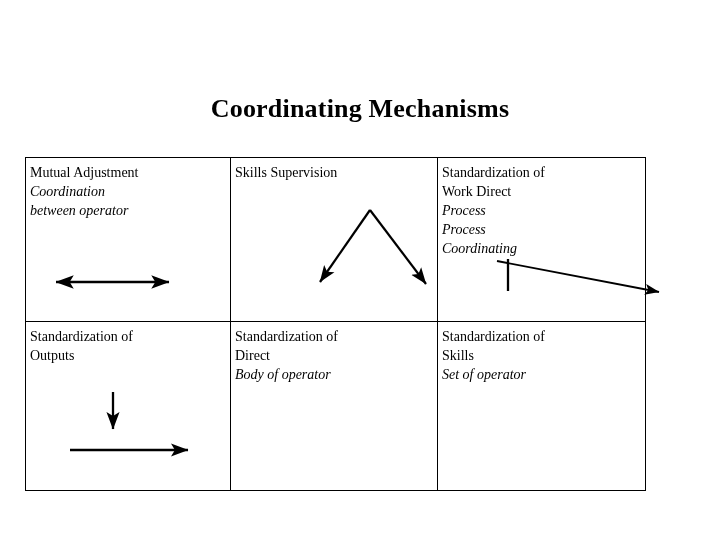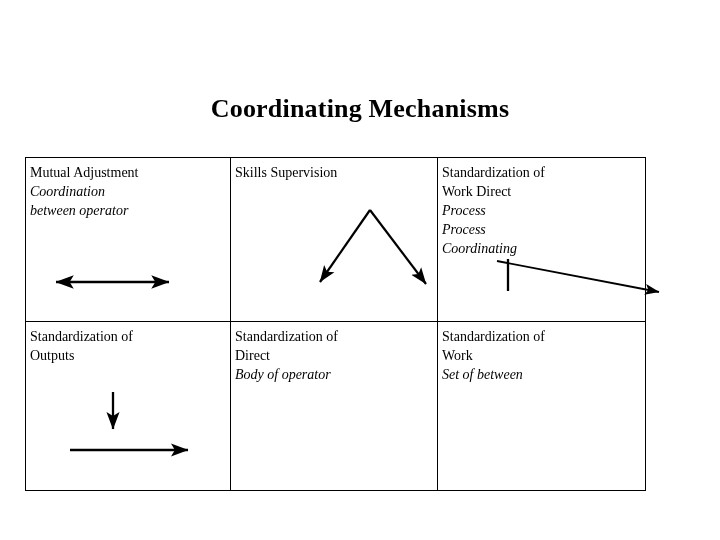--- a/index.html
+++ b/index.html
@@ -110,22 +110,22 @@
       </td>
 
       <td class="col-b">
         <div class="cell-head">Standardization of</div>
         <div class="cell-head">Direct</div>
         <div class="cell-sub">Body of operator</div>
       </td>
 
       <td class="col-c">
         <div class="cell-head">Standardization of</div>
-        <div class="cell-head">Work</div>
-        <div class="cell-sub">Set of between</div>
+        <div class="cell-head">Skills</div>
+        <div class="cell-sub">Set of operator</div>
       </td>
     </tr>
   </tbody>
     </table>
 
   <svg id="overlay" width="720" height="540" viewBox="0 0 720 540">
     <defs>
       <marker id="ah" markerWidth="9" markerHeight="9" refX="7.4" refY="3.1" orient="auto" markerUnits="strokeWidth">
         <path d="M0,0.25 L7.6,3.1 L0,5.95 L1.7,3.1 Z" fill="#000000"></path>
       </marker>

